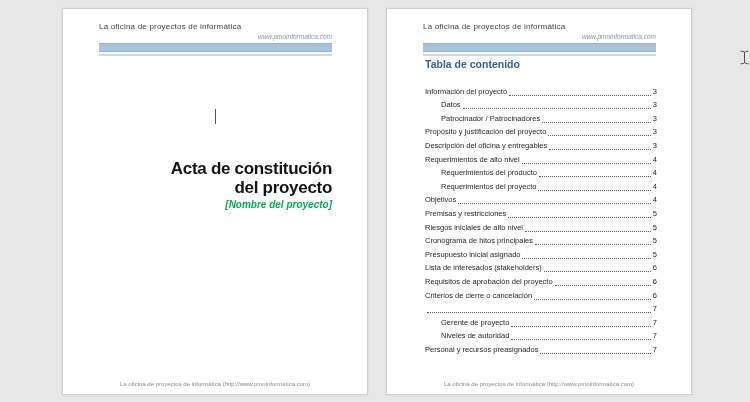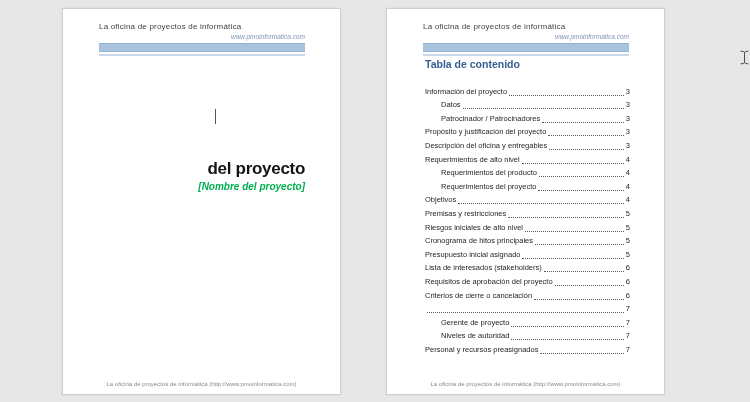--- a/index.html
+++ b/index.html
@@ -4,21 +4,21 @@
 <style>
   html,body{margin:0;padding:0;}
   body{
     width:750px;height:402px;
     background:#e7e7e7;
     overflow:hidden;
     position:relative;
     font-family:"Liberation Sans", sans-serif;
   }
   .page{
-    position:absolute;top:8px;height:387px;width:279px;
+    position:absolute;top:8px;height:387px;width:306px;
     background:#ffffff;
     border:1px solid #cfcfcf;
     box-sizing:border-box;
     box-shadow:0 0 2px rgba(0,0,0,.08);
   }
   #page-left{left:62px;}
   #page-right{left:386px;}
 
   
   .doc-header{position:absolute;top:13px;left:36px;right:35px;}
@@ -64,20 +64,21 @@
   <div class="doc-header">
     <div class="hdr-title">La oficina de proyectos de informática</div>
     <div class="hdr-url">www.pmoinformatica.com</div>
     <div class="hdr-bar"></div>
     <div class="hdr-bar2"></div>
   </div>
 
   <div class="caret"></div>
 
   <div class="cover-title">
+    <div class="cover-line">Acta de constitución</div>
     <div class="cover-line">del proyecto</div>
     <div class="cover-project">[Nombre del proyecto]</div>
   </div>
 
   <div class="doc-footer">La oficina de proyectos de informática (http://www.pmoinformatica.com)</div>
 </div>
 
 <div class="page" id="page-right">
   <div class="doc-header">
     <div class="hdr-title">La oficina de proyectos de informática</div>

